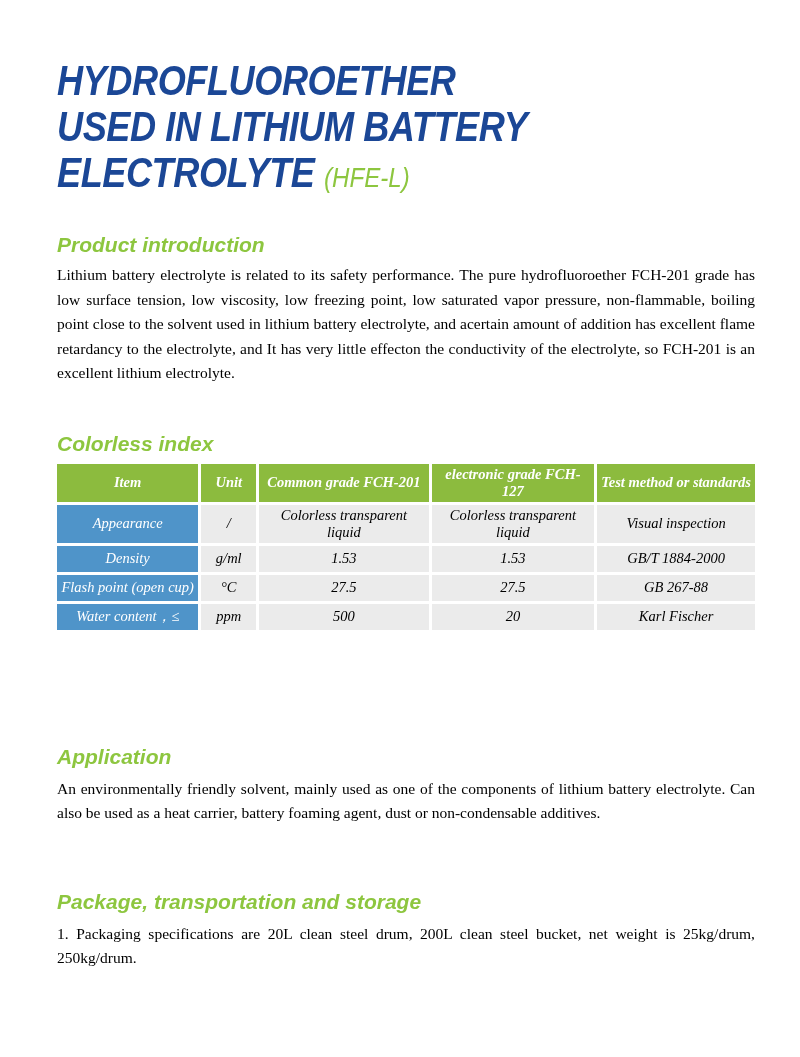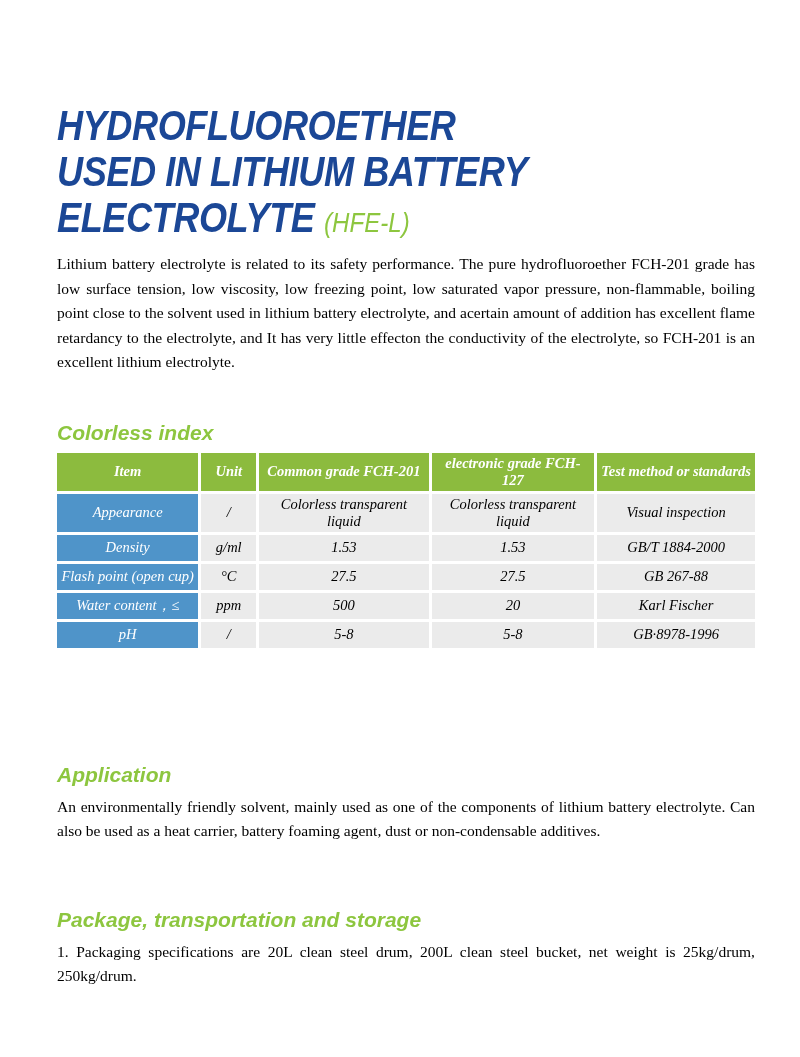--- a/index.html
+++ b/index.html
@@ -3,21 +3,21 @@
 <meta charset="utf-8">
 <style>
   * { margin: 0; padding: 0; box-sizing: border-box; }
   html, body { background: #ffffff; }
   body {
     width: 800px; height: 1057px;
     font-family: "Liberation Serif", serif;
     color: #000;
     overflow: hidden;
   }
-  .page { padding: 58px 45px 2px 57px; margin-top: 45px; }
+  .page { padding: 58px 45px 2px 57px; }
 
   
   .title {
     font-family: "Liberation Sans", sans-serif;
     font-weight: bold; font-style: italic;
     color: #1B4796;
     font-size: 42px; line-height: 46px;
     letter-spacing: -0.5px;
     transform: scaleX(0.86);
     transform-origin: 0 0;
@@ -86,20 +86,21 @@
 <body>
 
 <div class="page">
 
   <h1 class="title">
     <div>HYDROFLUOROETHER</div>
     <div>USED IN LITHIUM BATTERY</div>
     <div><span>ELECTROLYTE</span> <span class="suffix">(HFE-L)</span></div>
   </h1>
 
+  <h2 class="section-heading intro-heading">Product introduction</h2>
   <p class="body-text intro-paragraph">Lithium battery electrolyte is related to its safety performance. The pure hydrofluoroether FCH-201 grade has low surface tension, low viscosity, low freezing point, low saturated vapor pressure, non-flammable, boiling point close to the solvent used in lithium battery electrolyte, and acertain amount of addition has excellent flame retardancy to the electrolyte, and It has very little effecton the conductivity of the electrolyte, so FCH-201 is an excellent lithium electrolyte.</p>
 
   <h2 class="section-heading tech-heading">Colorless index</h2>
 
   <div class="table-wrap">
     <table class="tech-table">
       <colgroup>
         <col class="col-item">
           <col class="col-unit">
           <col class="col-common">
@@ -137,27 +138,20 @@
           <td class="data-cell">27.5</td>
           <td class="data-cell">GB 267-88</td>
         </tr>
         <tr>
           <td class="item-cell">Water content，≤</td>
           <td class="data-cell">ppm</td>
           <td class="data-cell">500</td>
           <td class="data-cell">20</td>
           <td class="data-cell">Karl Fischer</td>
         </tr>
-        <tr>
-          <td class="item-cell">pH</td>
-          <td class="data-cell">/</td>
-          <td class="data-cell">5-8</td>
-          <td class="data-cell">5-8</td>
-          <td class="data-cell">GB·8978-1996</td>
-        </tr>
       </tbody>
     </table>
   </div>
 
   <h2 class="section-heading application-heading">Application</h2>
   <p class="body-text application-paragraph">An environmentally friendly solvent, mainly used as one of the components of lithium battery electrolyte. Can also be used as a heat carrier, battery foaming agent, dust or non-condensable additives.</p>
 
   <h2 class="section-heading package-heading">Package, transportation and storage</h2>
   <div class="body-text package-list">
     <p>1. Packaging specifications are 20L clean steel drum, 200L clean steel bucket, net weight is 25kg/drum, 250kg/drum.</p>

